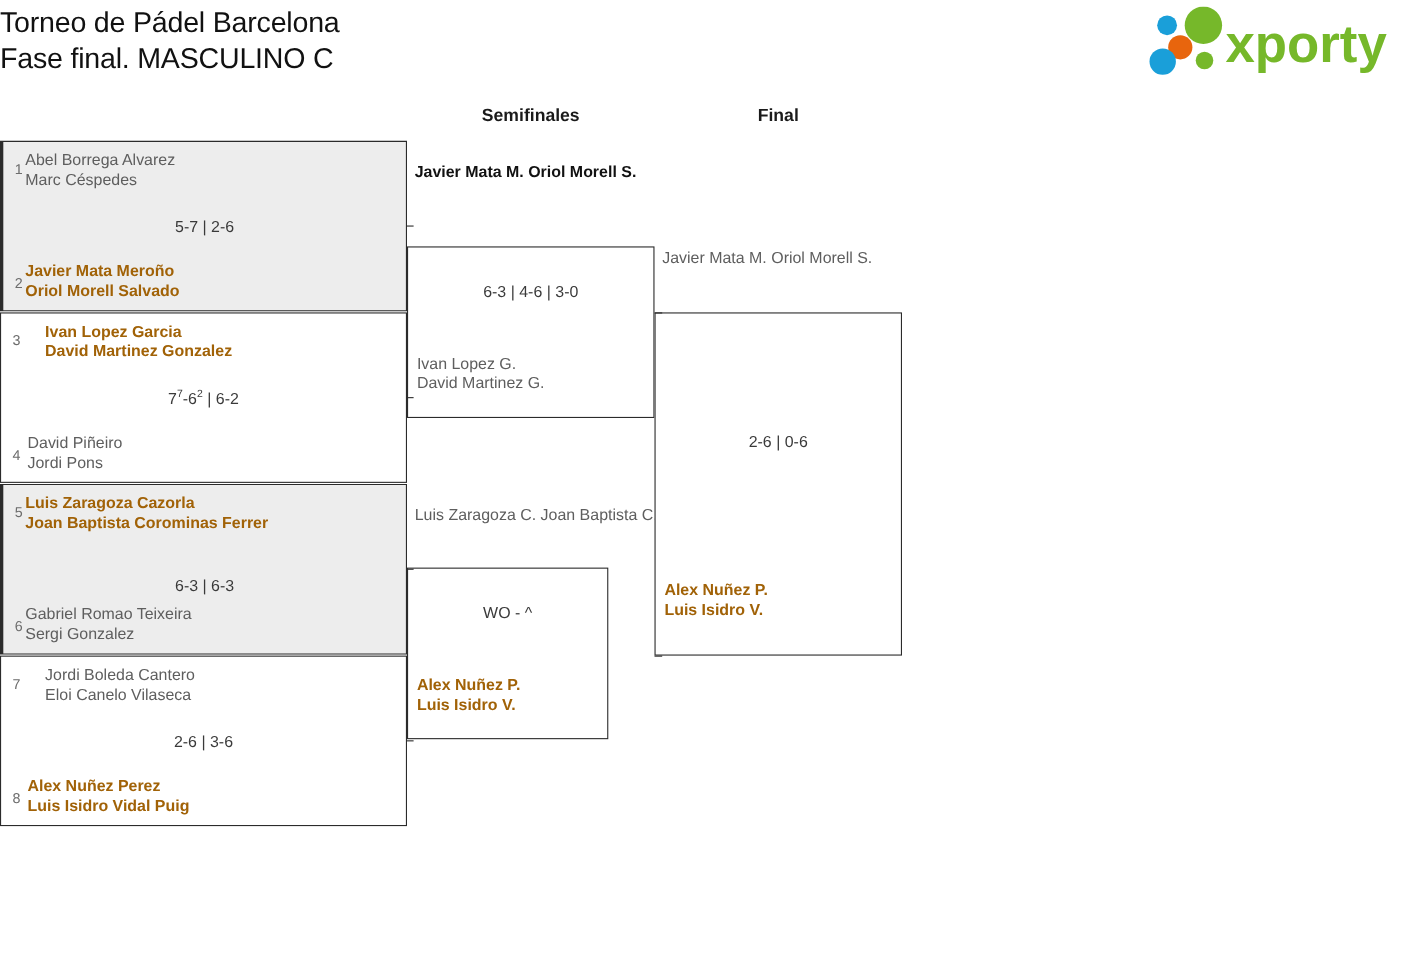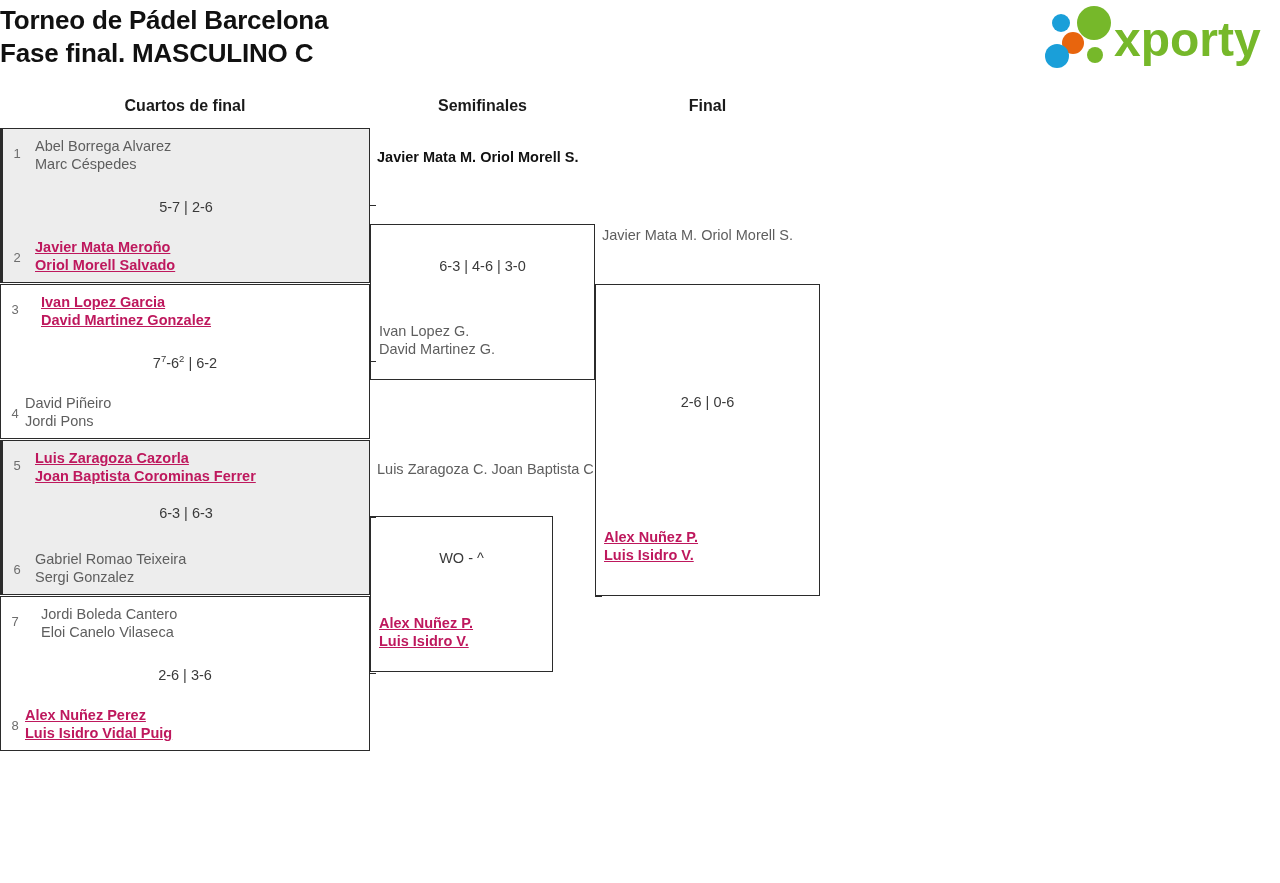--- a/index.html
+++ b/index.html
@@ -14,21 +14,21 @@
   #root { position: relative; width: 1280px; height: 883px; }
 
   
   .title-block {
     position: absolute; left: 0; top: 0;
     width: 760px; padding: 4px 0 0 0;
   }
   .title-line {
     font-size: 26px;
     line-height: 33px;
-    font-weight: 700;
+    font-weight: 400;
     color: #111111;
     letter-spacing: -0.2px;
     white-space: nowrap;
   }
 
   
   .logo {
     position: absolute; right: 6px; top: 6px;
     width: 230px; height: 64px;
   }
@@ -60,22 +60,22 @@
 
   .team {
     position: absolute;
     left: 0; right: 0;
     padding-left: 26px;
     font-size: 14.5px;
     line-height: 18px;
     color: #5e5e5e;
     white-space: nowrap;
   }
-  .match.shaded .team { padding-left: 32px; }
-  .team.winner { color: #be185d; font-weight: 700; text-decoration: underline; }
+  .match.shaded .team { padding-left: 20px; }
+  .team.winner { color: #a16207; font-weight: 700; }
   .team.top    { top: 8px; padding-left: 40px; }
   .team.bottom { bottom: 8px; padding-left: 24px; }
 
   .team .ln { display: block; }
 
   .seed {
     position: absolute;
     left: 6px;
     width: 16px;
     text-align: center;
@@ -127,21 +127,20 @@
     <svg width="230" height="64" viewBox="0 0 230 64" xmlns="http://www.w3.org/2000/svg">
       <circle cx="17" cy="17" r="9" fill="#1a9fd9"></circle>
       <circle cx="50" cy="17" r="17" fill="#76b82a"></circle>
       <circle cx="29" cy="37" r="11" fill="#e8650d"></circle>
       <circle cx="13" cy="50" r="12" fill="#1a9fd9"></circle>
       <circle cx="51" cy="49" r="8" fill="#76b82a"></circle>
       <text x="70" y="50" font-family="Liberation Sans, sans-serif" font-size="48" font-weight="700" fill="#76b82a">xporty</text>
     </svg>
   </div>
 
-  <div class="col-head" id="head-qf">Cuartos de final</div>
   <div class="col-head" id="head-sf">Semifinales</div>
   <div class="col-head" id="head-f">Final</div>
 
   <div class="match shaded" style="left:0px; top:128px; width:370px; height:155px;">
     <span class="seed top">1</span>
     <div class="team top">
       <span class="ln">Abel Borrega Alvarez</span>
       <span class="ln">Marc Céspedes</span>
     </div>
     <div class="score" style="top:70px;">5-7 | 2-6</div>
@@ -167,21 +166,21 @@
       <span class="ln">Jordi Pons</span>
     </div>
   </div>
 
   <div class="match shaded" style="left:0px; top:440px; width:370px; height:155px;">
     <span class="seed top">5</span>
     <div class="team top winner">
       <span class="ln">Luis Zaragoza Cazorla</span>
       <span class="ln">Joan Baptista Corominas Ferrer</span>
     </div>
-    <div class="score" style="top:64px;">6-3 | 6-3</div>
+    <div class="score" style="top:84px;">6-3 | 6-3</div>
     <span class="seed bottom">6</span>
     <div class="team bottom">
       <span class="ln">Gabriel Romao Teixeira</span>
       <span class="ln">Sergi Gonzalez</span>
     </div>
   </div>
 
   <div class="match" style="left:0px; top:596px; width:370px; height:155px;">
     <span class="seed top">7</span>
     <div class="team top">

